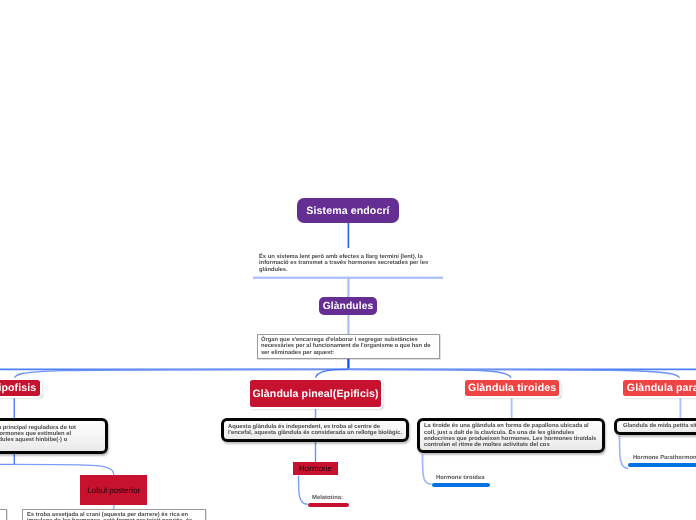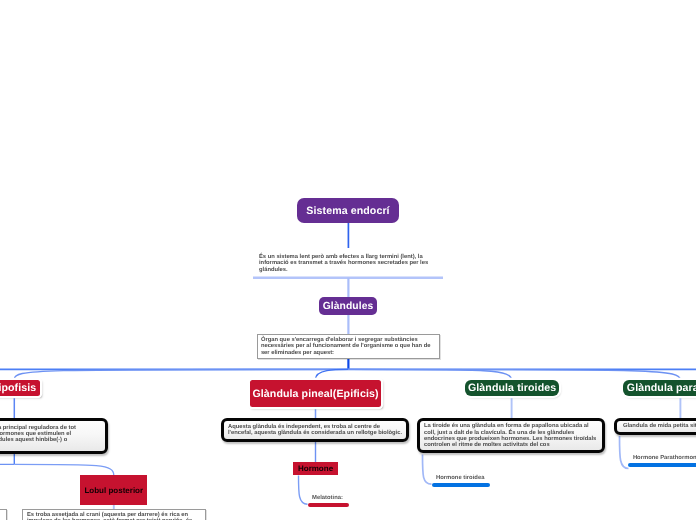--- a/index.html
+++ b/index.html
@@ -12,25 +12,25 @@
   
   .pill{border-radius:7px;display:flex;align-items:center;justify-content:center;
         white-space:nowrap;font-weight:bold;letter-spacing:.1px;}
   .pill-purple{background:#652e93;color:#fff;}
 
   
   .gland{display:flex;align-items:center;justify-content:center;white-space:nowrap;
          font-weight:bold;color:#fff;border-radius:2.5px;
          box-shadow:0 0 0 2.3px #ffffff, 1.2px 1.6px 2.2px rgba(0,0,0,.38);letter-spacing:.1px;}
   .g-red{background:#c6122f;}
-  .g-blue{background:#14532d;border-radius:6px;}
+  .g-blue{background:#ef4444;}
 
   
   .flat{display:flex;align-items:center;justify-content:center;white-space:nowrap;
-        font-weight:bold;color:#120104;}
+        font-weight:normal;color:#120104;}
   .f-red{background:#c6122f;}
 
   
   .desc{box-sizing:border-box;color:#4b4b4b;font-weight:bold;}
   .desc-thin{background:#ffffff;border:1px solid #9a9a9a;box-shadow:1px 1px 0 rgba(0,0,0,.12);}
   .desc-thick{border:3px solid #050505;border-radius:6px;
         background:linear-gradient(180deg,#fdfdfd 0%,#f7f7f7 45%,#e9e9e9 100%);
         box-shadow:1px 2px 2px rgba(0,0,0,.25);}
 
   

